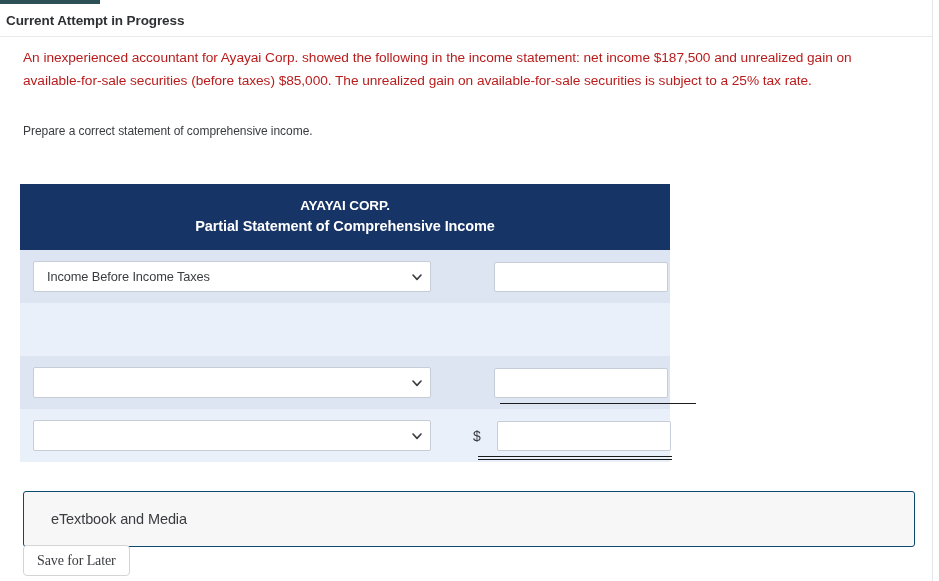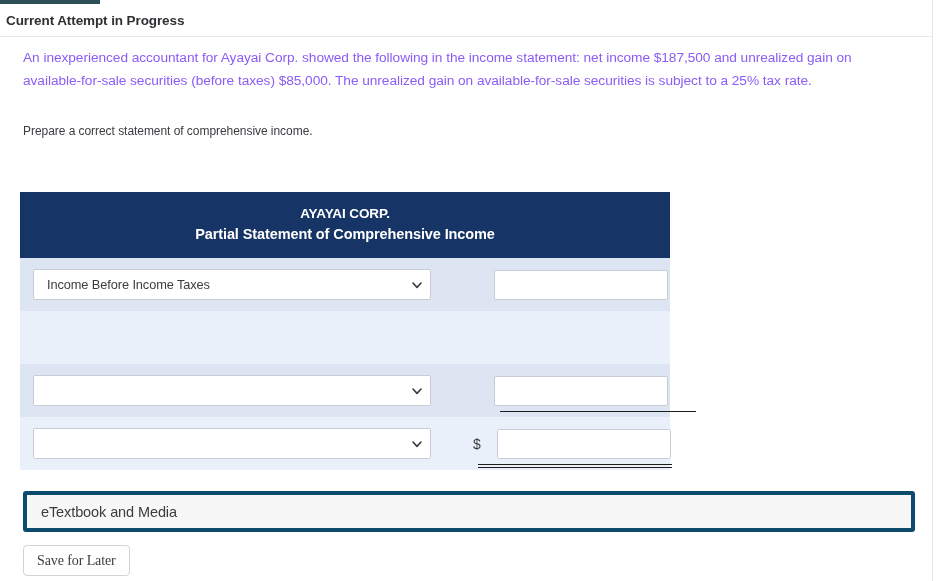--- a/index.html
+++ b/index.html
@@ -58,37 +58,37 @@
   
   #question-body {
     position: absolute;
     top: 46px;
     left: 23px;
     width: 870px;
   }
   #question-prompt {
     font-size: 13.7px;
     line-height: 23px;
-    color: #8b5cf6;
+    color: #b91c1c;
     margin: 0;
     letter-spacing: -0.05px;
   }
   #instruction-line {
     font-size: 12px;
     line-height: 23px;
     color: #3a3c40;
     margin: 0;
     padding-top: 28px;
     letter-spacing: -0.05px;
   }
 
   
   #statement-table {
     position: absolute;
-    top: 192px;
+    top: 184px;
     left: 20px;
     width: 650px;
   }
   #statement-header {
     background: #173466;
     color: #ffffff;
     text-align: center;
     padding: 12px 8px 13px 8px;
   }
   #statement-company {
@@ -196,27 +196,27 @@
     border-top: 1.6px solid #1b1b1b;
     border-bottom: 1.6px solid #1b1b1b;
   }
 
   
   #etextbook-bar {
     position: absolute;
     top: 491px;
     left: 23px;
     width: 892px;
-    height: 41px;
+    height: 56px;
     background: #f7f7f7;
-    border: 4px solid #0c4a6e;
+    border: 1px solid #0c4a6e;
     border-radius: 3px;
     display: flex;
     align-items: center;
-    padding-left: 14px;
+    padding-left: 27px;
   }
   #etextbook-label {
     font-size: 14.5px;
     color: #3a3c40;
     letter-spacing: -0.1px;
   }
 
   
   #save-for-later {
     position: absolute;

